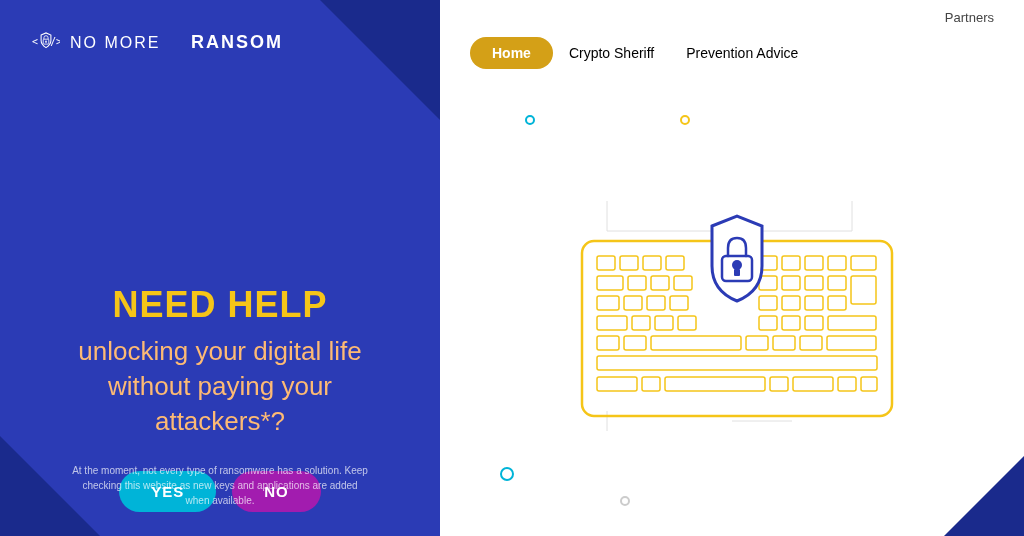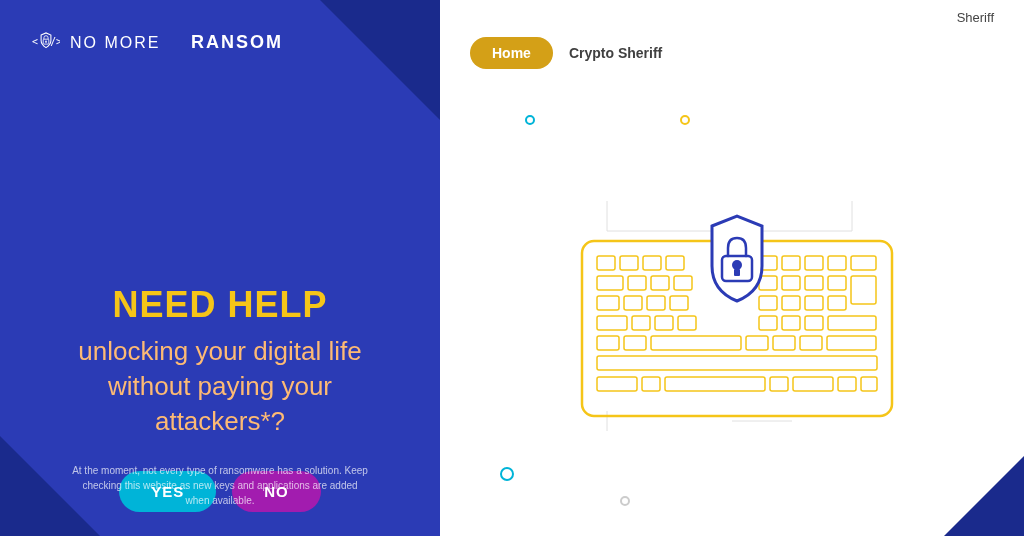--- a/index.html
+++ b/index.html
@@ -204,25 +204,24 @@
       border-radius: 20px;
       padding: 8px 22px;
       font-size: 14px;
       font-weight: 600;
       cursor: pointer;
       border: none;
     }
 
     .nav-link {
       font-size: 14px;
-      color: #404040;
+      color: #000000;
       padding: 8px 16px;
       text-decoration: none;
       cursor: pointer;
-      font-weight: bold;
     }
 
     
     .illustration-area {
       flex: 1;
       display: flex;
       align-items: center;
       justify-content: center;
       position: relative;
       padding: 10px;
@@ -282,26 +281,27 @@
       <button class="btn-no">NO</button>
     </div>
   </div>
 
   <div class="disclaimer">At the moment, not every type of ransomware has a solution. Keep checking this website as new keys and applications are added when available.</div>
 </div>
 
 <div class="right-panel">
 
   <div class="nav-bar">
-    <a class="partners-link">Sheriff</a>
+    <a class="partners-link">Partners</a>
   </div>
 
   <div class="nav-main">
     <button class="nav-home">Home</button>
     <a class="nav-link">Crypto Sheriff</a>
+    <a class="nav-link">Prevention Advice</a>
   </div>
 
   <div class="illustration-area">
 
     <div class="dot dot-1"></div>
     <div class="dot dot-2"></div>
     <div class="dot dot-3"></div>
     <div class="dot dot-4"></div>
 
     <svg class="keyboard-svg" viewBox="0 0 420 260" fill="none" xmlns="http://www.w3.org/2000/svg">

